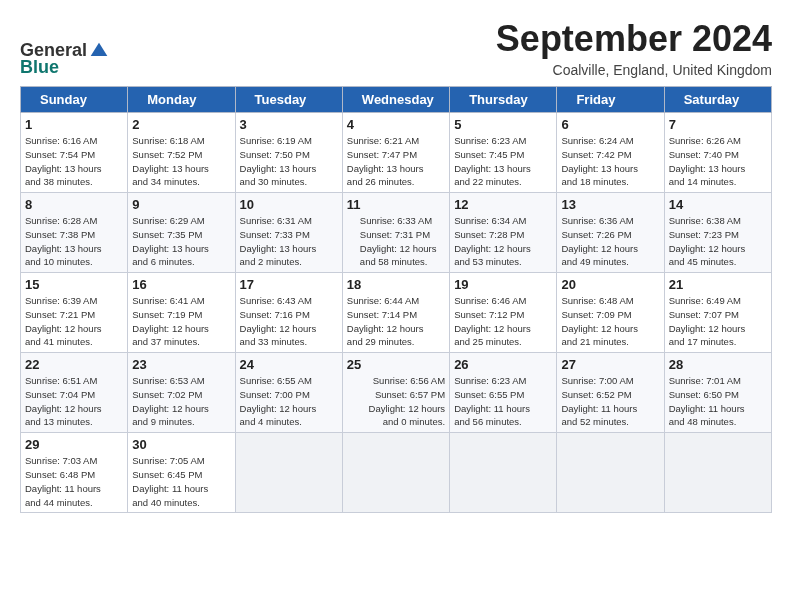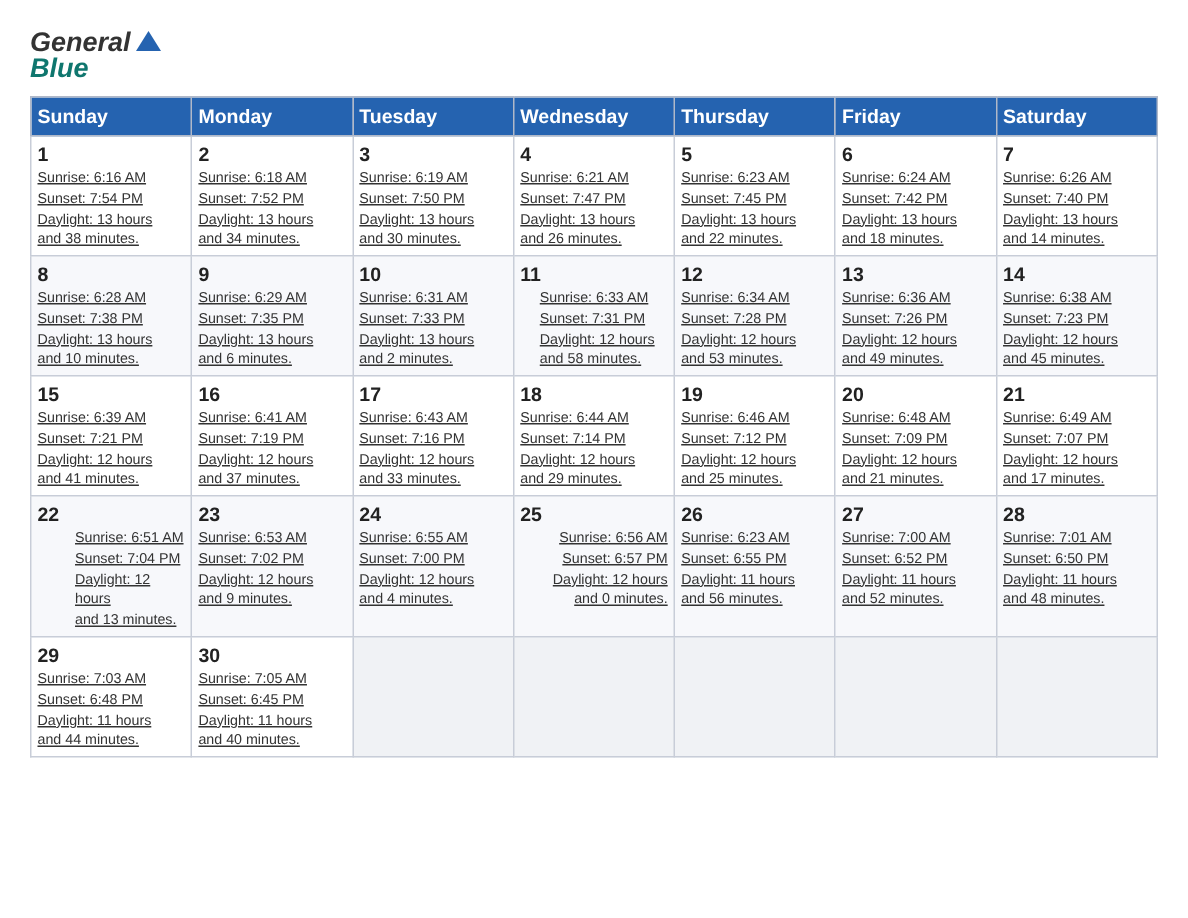--- a/index.html
+++ b/index.html
@@ -14,21 +14,20 @@
       width: 792px;
       height: 612px;
       padding: 18px 20px 12px 20px;
       background: #fff;
     }
     .header {
       display: flex;
       justify-content: space-between;
       align-items: flex-end;
       margin-bottom: 8px;
-      font-style: italic;
     }
     .logo {
       display: flex;
       flex-direction: column;
       align-items: flex-start;
     }
     .logo-text {
       display: flex;
       align-items: center;
       font-size: 18px;
@@ -61,21 +60,21 @@
     .calendar {
       width: 100%;
       border-collapse: collapse;
       table-layout: fixed;
     }
     .calendar th {
       background: #2563b0;
       color: #fff;
       font-size: 13px;
       font-weight: bold;
-      padding: 5px 4px;
+      padding: 5px 19px;
       text-align: left;
       border: 1px solid #b0b8c8;
     }
     .calendar td {
       border: 1px solid #c8cdd8;
       vertical-align: top;
       padding: 4px 4px 3px 4px;
       font-size: 9.5px;
       color: #333;
       height: 80px;
@@ -89,21 +88,20 @@
       font-size: 13px;
       font-weight: bold;
       color: #222;
       display: block;
       margin-bottom: 2px;
     }
     .day-info {
       line-height: 1.45;
       font-size: 9.5px;
       color: #333;
-      text-decoration: underline;
     }
     .week-row td {
       background: #fff;
     }
     .week-row:nth-child(even) td {
       background: #f7f8fb;
     }
   </style>
 </head>
 <body>
@@ -113,20 +111,22 @@
     <div class="logo">
       <div class="logo-text">
         <span class="logo-general">General</span>
         <svg class="logo-icon" viewBox="0 0 24 24">
           <polygon points="12,2 22,18 2,18" fill="#2563b0"></polygon>
         </svg>
       </div>
       <span class="logo-blue" style="font-size:18px;font-weight:bold;margin-top:-4px;">Blue</span>
     </div>
     <div class="title-block">
+      <div class="month-title">September 2024</div>
+      <div class="location">Coalville, England, United Kingdom</div>
     </div>
   </div>
 
   <table class="calendar">
     <thead>
       <tr>
       <th>Sunday</th>
           <th>Monday</th>
           <th>Tuesday</th>
           <th>Wednesday</th>
@@ -285,21 +285,21 @@
             <span class="day-num">21</span>
             <div class="day-info" style="white-space: pre-line;">Sunrise: 6:49 AM
 Sunset: 7:07 PM
 Daylight: 12 hours
 and 17 minutes.</div>
           </td>
         </tr>
         <tr class="week-row">
           <td>
             <span class="day-num">22</span>
-            <div class="day-info" style="white-space: pre-line; margin-left: 25px;">Sunrise: 6:51 AM
+            <div class="day-info" style="white-space: pre-line;">Sunrise: 6:51 AM
 Sunset: 7:04 PM
 Daylight: 12 hours
 and 13 minutes.</div>
           </td>
           <td>
             <span class="day-num">23</span>
             <div class="day-info" style="white-space: pre-line;">Sunrise: 6:53 AM
 Sunset: 7:02 PM
 Daylight: 12 hours
 and 9 minutes.</div>

